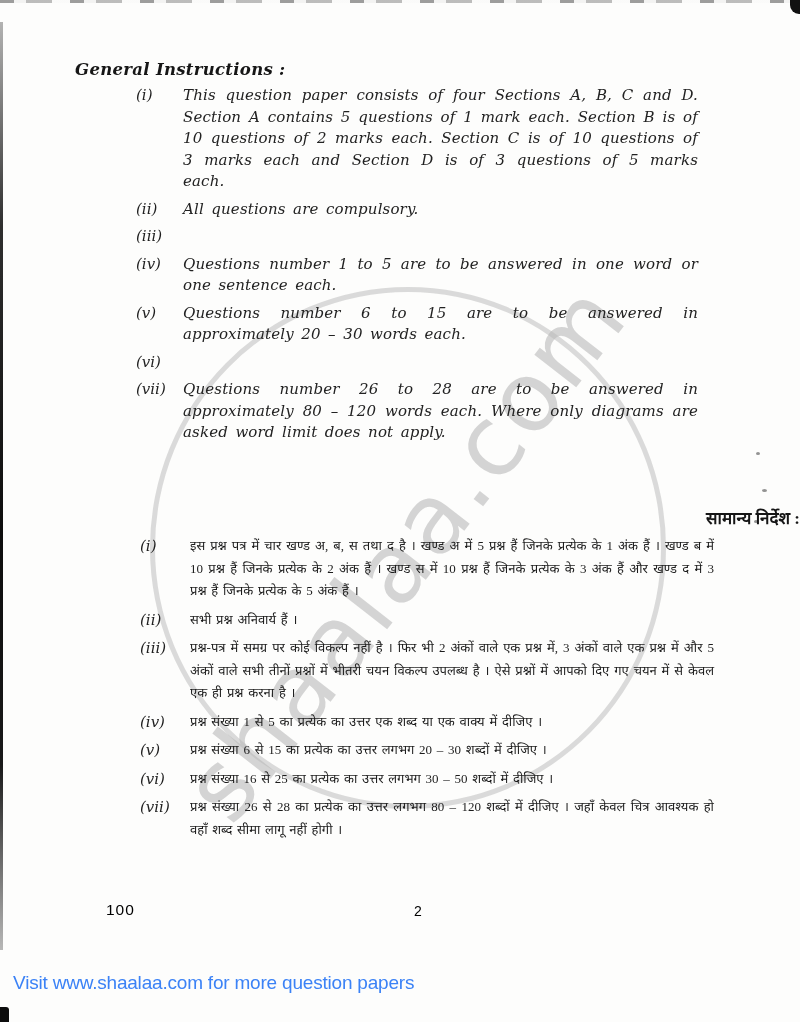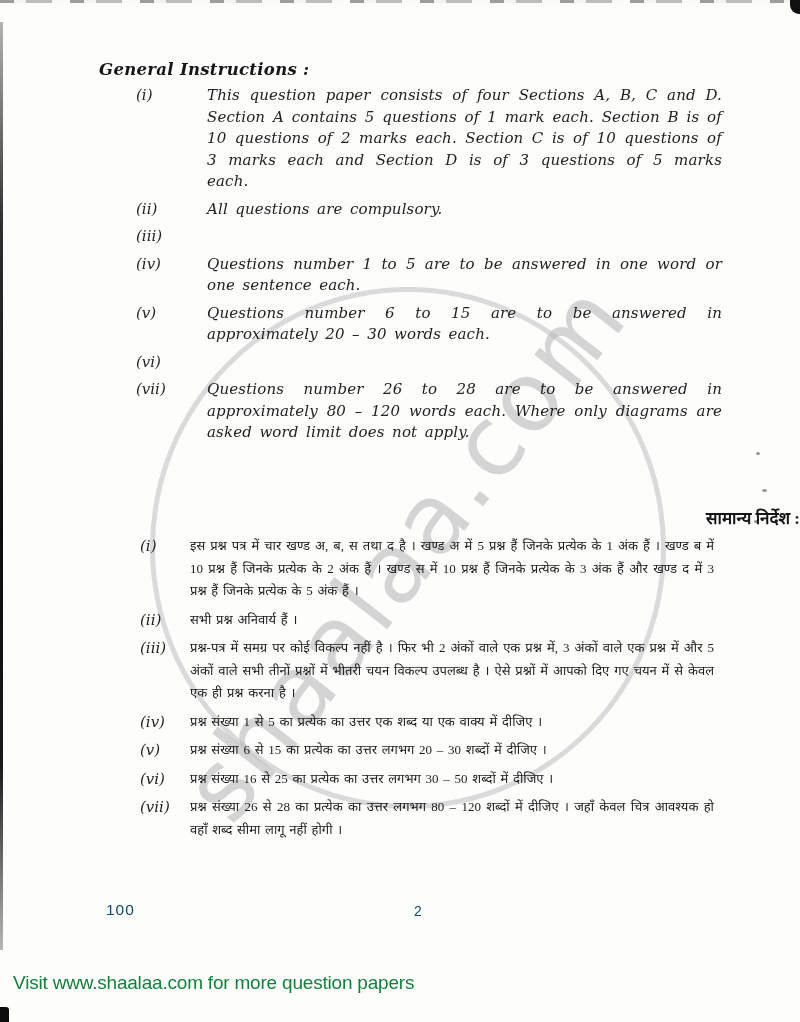--- a/index.html
+++ b/index.html
@@ -59,33 +59,33 @@
     font-size: 97px; font-weight: 400; letter-spacing: 3px;
     color: rgba(185,185,185,.6);
     white-space: nowrap;
   }
 
   
   .content { position: absolute; inset: 0; z-index: 1; }
 
   .en-section { position: absolute; top: 60px; left: 0; width: 100%; }
   .en-heading {
-    margin-left: 99px;
+    margin-left: 75px;
     font-size: 16.5px; font-weight: bold; font-style: italic;
     letter-spacing: .3px; color: #161616;
   }
   .en-item { display: flex; margin-top: 6px; }
   .en-item .num {
     flex: none; margin-left: 136px; width: 47px;
     font-style: italic; font-size: 15px; line-height: 21.5px;
   }
   .en-item .txt {
     width: 515px; text-align: justify;
     font-style: italic; font-size: 15px; line-height: 21.5px;
-    word-spacing: 2.5px; letter-spacing: .15px; color: #222; margin-left: 24px;
+    word-spacing: 2.5px; letter-spacing: .15px; color: #222;
   }
   .en-item:first-of-type { margin-top: 9px; }
 
   .hi-section { position: absolute; top: 506px; left: 0; width: 100%; }
   .hi-heading {
     margin-left: 100px;
     font-family: "Liberation Serif", serif;
     font-size: 17px; font-weight: bold; color: #161616; text-align: right;
   }
   .hi-item { display: flex; margin-top: 6px; }
@@ -95,31 +95,31 @@
   }
   .hi-item .txt {
     width: 524px; text-align: justify;
     font-family: "Liberation Serif", serif;
     font-size: 13px; line-height: 22.5px;
     word-spacing: 1.5px; color: #1c1c1c;
   }
   .hi-item:first-of-type { margin-top: 8px; }
 
   .page-numbers { position: absolute; top: 901px; left: 0; width: 100%; height: 22px;
-    font-family: "Liberation Sans", sans-serif; color: #0c4a6e; }
+    font-family: "Liberation Sans", sans-serif; color: #000000; }
   .pn-left  { position: absolute; left: 106px; top: 0; font-size: 15.5px; letter-spacing: 1px; }
   .pn-center{ position: absolute; left: 414px; top: 2px; font-size: 14px; }
 
   .footer-bar {
     position: absolute; left: 0; top: 972px; width: 100%; height: 36px;
   }
   .footer-link {
     position: absolute; left: 13px; top: 0;
     font-family: "Liberation Sans", sans-serif;
-    font-size: 19px; color: #15803d; letter-spacing: -0.2px;
+    font-size: 19px; color: #3b82f6; letter-spacing: -0.2px;
     text-decoration: none; cursor: pointer;
   }
 </style>
 </head>
 <body>
 
 <div class="page">
 
   <div class="watermark">
     <div class="wm-ring"></div>

